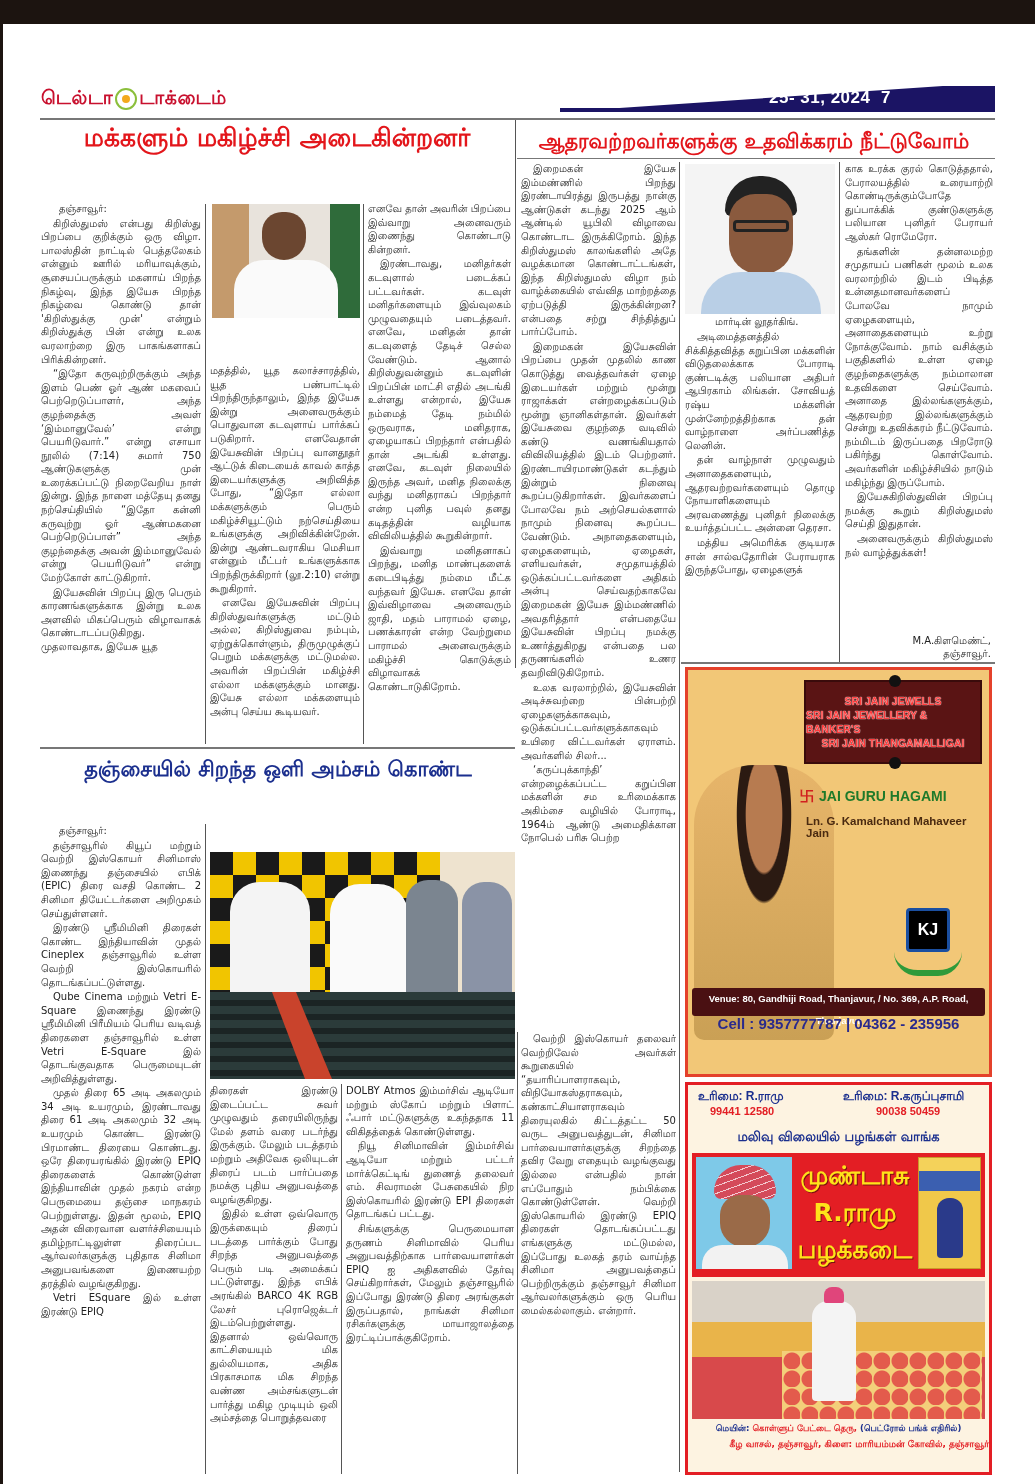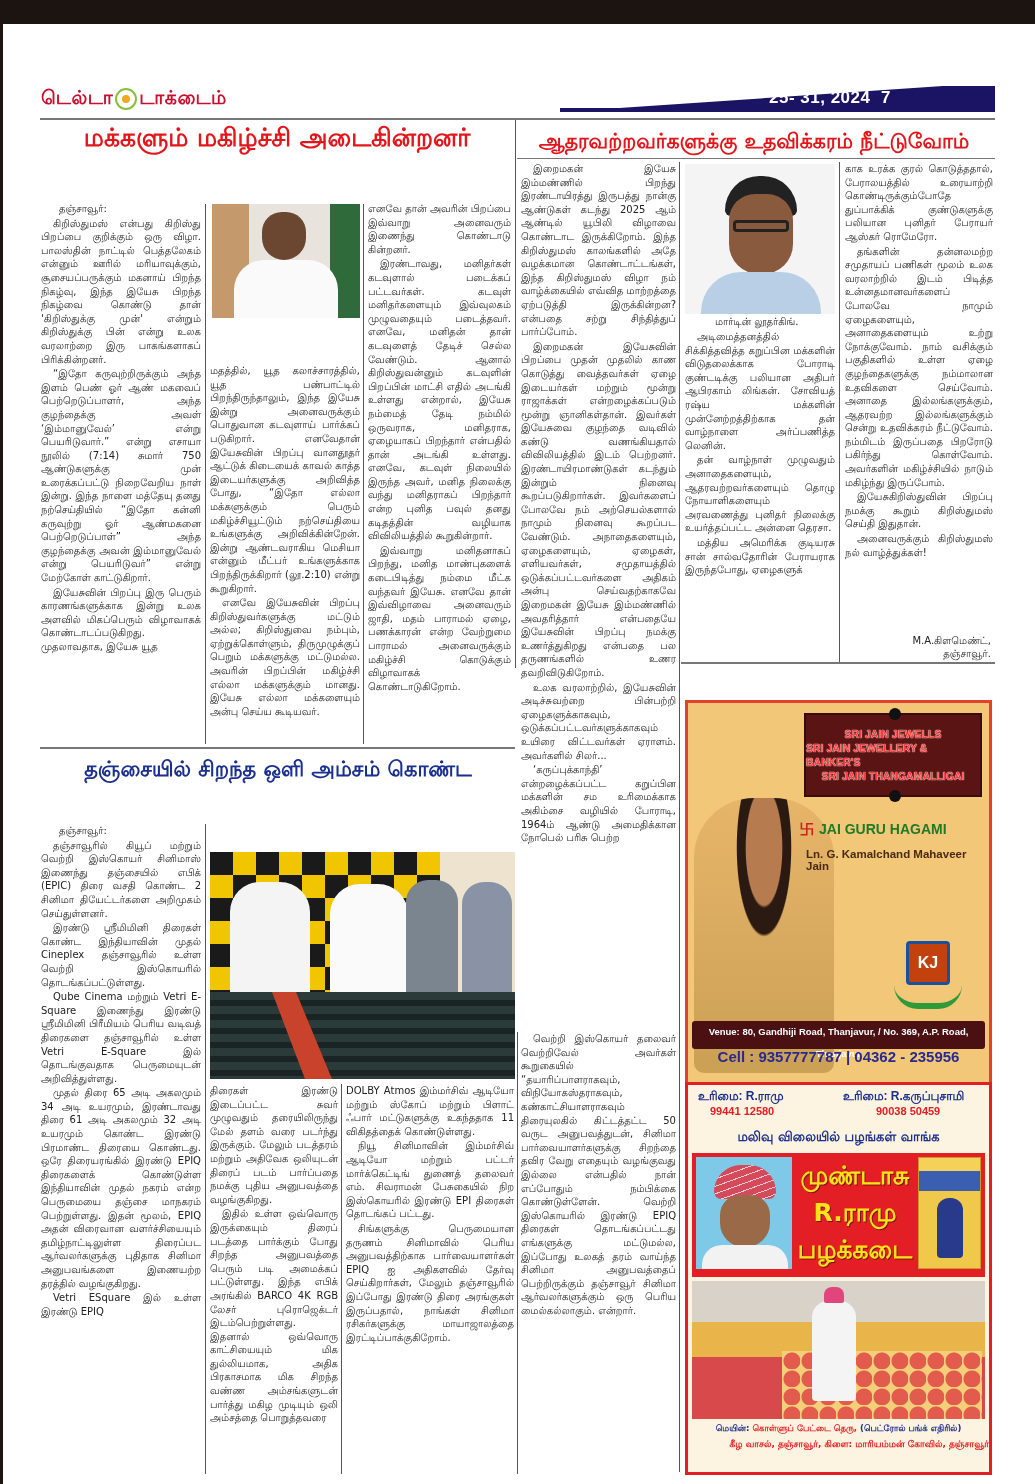--- a/index.html
+++ b/index.html
@@ -17,29 +17,29 @@
   .rule { background: #777; }
   .head-red { color: #e3161b; font-weight: bold; text-align: center; font-family: "DejaVu Sans", sans-serif; }
   .head-blue { color: #1b2f8e; font-weight: bold; text-align: center; font-family: "DejaVu Sans", sans-serif; }
   .col { font-size: 10px; line-height: 13.6px; color: #222; text-align: justify; overflow: hidden; font-family: "DejaVu Sans", sans-serif; }
   .col p { text-indent: 12px; margin-bottom: 1px; }
   .col .dateline { text-indent: 18px; }
   .vline { position: absolute; width: 1px; background: #555; }
   .photo { position: absolute; overflow: hidden; }
   .caption { font-size: 10px; color: #222; }
   
-  .ad-jewel { left: 682px; top: 643px; width: 307px; height: 410px; background: #f2c777; border: 3px solid #e4412b; margin-top: 33px; }
+  .ad-jewel { left: 682px; top: 643px; width: 307px; height: 410px; background: #f2c777; border: 3px solid #e4412b; }
   .ad-jewel .plaque { position: absolute; left: 116px; top: 10px; width: 178px; height: 84px; background: #5a1414; border: 2px solid #3a0b0b; display:flex; flex-direction:column; justify-content:center; align-items:center; }
   .ad-jewel .plaque span { color: #ff3b3b; font-family: "Liberation Sans", sans-serif; font-weight: bold; font-size: 10.5px; line-height: 14px; text-shadow: 0 0 1px #fff, 0 0 1px #fff; }
   .ad-jewel .plaque .dot { position:absolute; width: 12px; height: 12px; background:#111; border-radius:50%; left: 83px; }
   .ad-jewel .model { position: absolute; left: 6px; top: 95px; width: 140px; height: 275px; background: radial-gradient(ellipse at 50% 18%, #b77b50 0 18%, #2b1a12 19% 27%, transparent 28%), linear-gradient(#e7b56a, #caa055); border-radius: 60px 60px 10px 10px; }
   .ad-jewel .guru { position: absolute; left: 112px; top: 118px; font-family: "Liberation Sans", sans-serif; font-weight: bold; font-size: 14px; color: #1f7a2a; }
   .ad-jewel .swastika { color: #d11f1f; margin-right: 5px; font-size: 14px; }
   .ad-jewel .owner { position: absolute; left: 118px; top: 145px; font-family: "Liberation Sans", sans-serif; font-weight: bold; font-size: 11.5px; color: #4a2a10; }
-  .ad-jewel .kj-logo { position: absolute; left: 218px; top: 238px; width: 44px; height: 44px; background: #c2410c; border: 3px solid #1b4fa0; border-radius: 4px; color: #fff; font-family: "Liberation Sans", sans-serif; font-weight: bold; font-size: 16px; display:flex; align-items:center; justify-content:center; }
+  .ad-jewel .kj-logo { position: absolute; left: 218px; top: 238px; width: 44px; height: 44px; background: #000000; border: 3px solid #1b4fa0; border-radius: 4px; color: #fff; font-family: "Liberation Sans", sans-serif; font-weight: bold; font-size: 16px; display:flex; align-items:center; justify-content:center; }
   .ad-jewel .kj-hands { position: absolute; left: 206px; top: 282px; width: 68px; height: 24px; border-bottom: 6px solid #2f9a3a; border-radius: 0 0 34px 34px; }
   .ad-jewel .venue { position: absolute; left: 4px; top: 318px; width: 293px; height: 28px; background: #4a1012; color: #fff; font-family: "Liberation Sans", sans-serif; font-size: 9.5px; font-weight: bold; line-height: 22px; text-align: center; border-radius: 3px; }
   .ad-jewel .cell { position: absolute; left: 0; top: 345px; width: 301px; text-align: center; color: #2a2a8c; font-family: "Liberation Sans", sans-serif; font-weight: bold; font-size: 15px; }
   
   .ad-fruit { left: 682px; top: 1058px; width: 307px; height: 393px; background: #fdf3e1; border: 3px solid #e31e24; }
   .ad-fruit .own { position: absolute; font-family: "Liberation Sans", sans-serif; font-weight: bold; font-size: 12px; color: #1b2f8e; }
   .ad-fruit .phone { position: absolute; font-family: "Liberation Sans", sans-serif; font-weight: bold; font-size: 11px; color: #e31e24; margin-left: 12px; }
   .ad-fruit .tagline { position: absolute; left: 0; top: 44px; width: 301px; text-align: center; font-weight: bold; font-size: 13px; color: #1b2f8e; }
   .ad-fruit .band { position: absolute; left: 4px; top: 68px; width: 293px; height: 124px; background: #e31e24; }
   .ad-fruit .portrait { position: absolute; left: 4px; top: 4px; width: 96px; height: 112px; background: #7ec9e8; overflow:hidden; }

